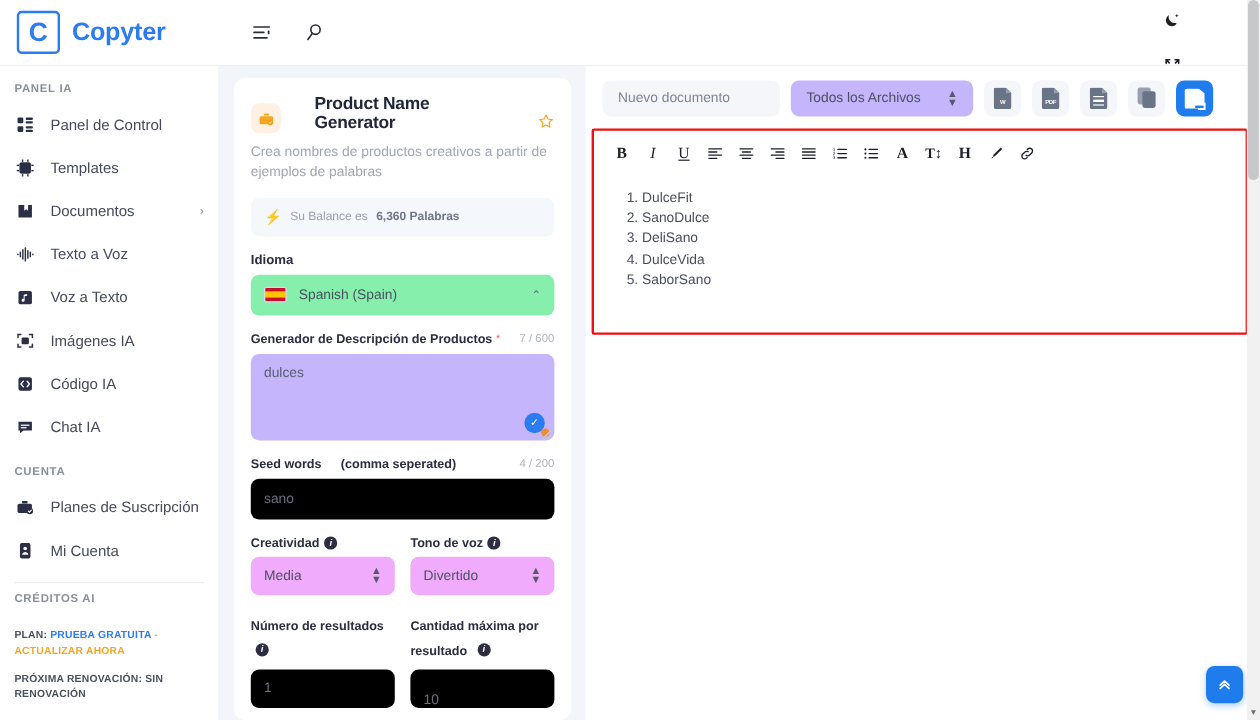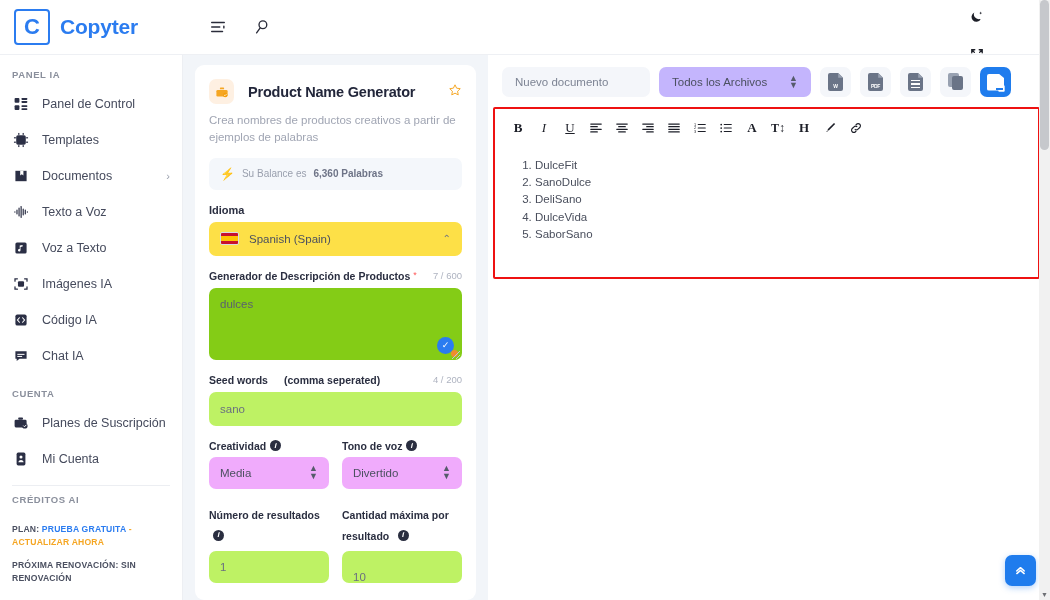--- a/index.html
+++ b/index.html
@@ -73,62 +73,62 @@
   .credit-line { padding:2px 12px; font-size:8.6px; color:#4a4f60; letter-spacing:0.2px; line-height:1.5; font-weight:bold;}
   .c-blue { color:#2b7cf0; }
   .c-orange { color:#f5a623; }
 
   
   .formpanel {
     width:305px; flex:0 0 305px; background:#f2f5f9; padding:10px 12px 0 12px;
     overflow:hidden;
   }
   .form-card { background:#ffffff; border-radius:9px; padding:14px 14px 16px 14px; height:100%; }
-  .form-head { display:flex; align-items:center; gap:14px; }
+  .form-head { display:flex; align-items:flex-end; gap:28px; }
   .tpl-icon {
     width:25px; height:25px; border-radius:7px; background:#fef0e2;
     display:flex; align-items:center; justify-content:center; flex:0 0 25px;
   }
   .tpl-title { font-size:14.5px; font-weight:bold; color:#22263a; letter-spacing:-0.2px; }
   .star { margin-left:auto; color:#f5a623; font-size:14px; cursor:pointer; }
   .tpl-desc { font-size:11.5px; color:#a0a5b3; line-height:1.5; margin-top:8px; }
   .balance {
     margin-top:11px; background:#f4f7fb; border-radius:7px; padding:9px 11px;
     font-size:10px; color:#9aa0ae; display:flex; align-items:center; gap:7px;
   }
   .balance b { color:#6e7487; }
   .bolt { color:#2b7cf0; font-size:12px; }
   .field-label { font-size:11px; font-weight:bold; color:#2a2e40; margin-top:14px; margin-bottom:6px; }
   .select-box {
-    background:#fde047; border-radius:7px; height:34px; display:flex; align-items:center;
+    background:#86efac; border-radius:7px; height:34px; display:flex; align-items:center;
     gap:10px; padding:0 11px; cursor:pointer;
   }
   .select-text { font-size:11.5px; color:#4b5060; }
   .select-arrow { margin-left:auto; font-size:10px; color:#6b7183; }
   .label-row { display:flex; align-items:flex-start; margin-top:14px; margin-bottom:6px; }
   .label-row .lbl { font-size:10.5px; font-weight:bold; color:#2a2e40; }
   .req { color:#ff5a5a; font-size:9px; margin-left:3px; }
   .muted-lbl { font-weight:normal; color:#b2b7c3; }
   .counter { margin-left:auto; font-size:9.5px; color:#aeb3c0; }
   .textarea {
-    background:#84cc16; border-radius:7px; height:72px; padding:10px 11px;
+    background:#c4b5fd; border-radius:7px; height:72px; padding:10px 11px;
     font-size:11.5px; color:#5a6070; position:relative;
   }
   .gram {
     position:absolute; right:8px; bottom:6px; width:17px; height:17px; border-radius:50%;
     background:#2b7cf0; display:flex; align-items:center; justify-content:center;
     color:#fff; font-size:9px;
   }
   .gram-dot { position:absolute; right:4px; bottom:3px; width:7px; height:7px; border-radius:50%; background:#f08c2e; }
   .resize { position:absolute; right:2px; bottom:1px; width:8px; height:8px;
     background: linear-gradient(135deg, transparent 45%, #c3c8d2 45%, #c3c8d2 55%, transparent 55%),
                 linear-gradient(135deg, transparent 70%, #c3c8d2 70%, #c3c8d2 80%, transparent 80%);
     cursor: nwse-resize; }
   .input-box {
-    background:#bef264; border-radius:7px; height:34px; display:flex; align-items:center;
+    background:#000000; border-radius:7px; height:34px; display:flex; align-items:center;
     padding:0 11px; font-size:11.5px; color:#6a7080;
   }
   .two-col { display:flex; gap:13px; }
   .two-col > div { flex:1 1 0; min-width:0; }
   .info-i {
     display:inline-flex; width:11px; height:11px; border-radius:50%; background:#2a2e40;
     color:#fff; font-size:8px; align-items:center; justify-content:center; margin-left:4px;
     font-style:italic; font-weight:bold; vertical-align:middle;
   }
   .sel-sm { background:#f0abfc; border-radius:7px; height:32px; display:flex; align-items:center; padding:0 11px; }

